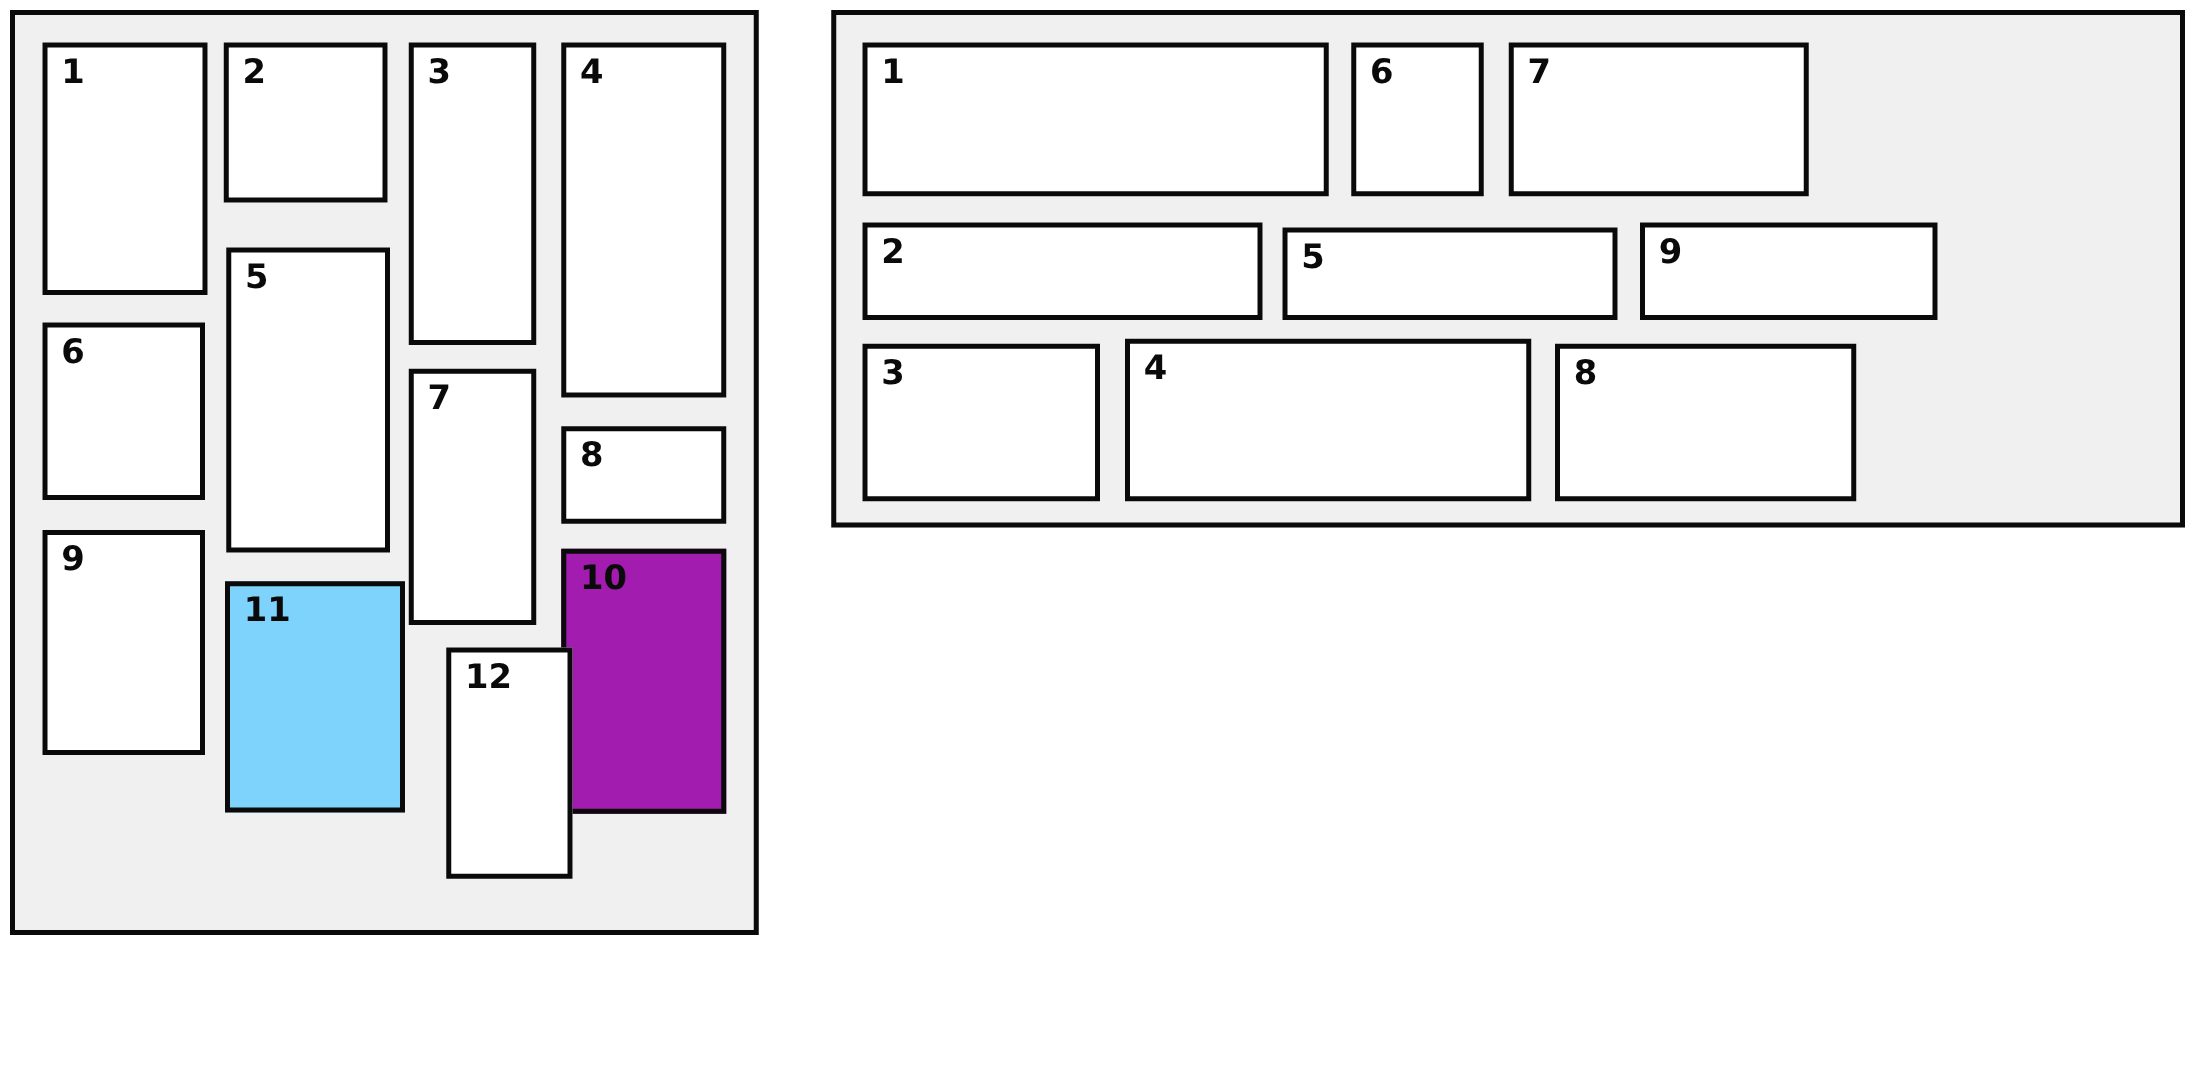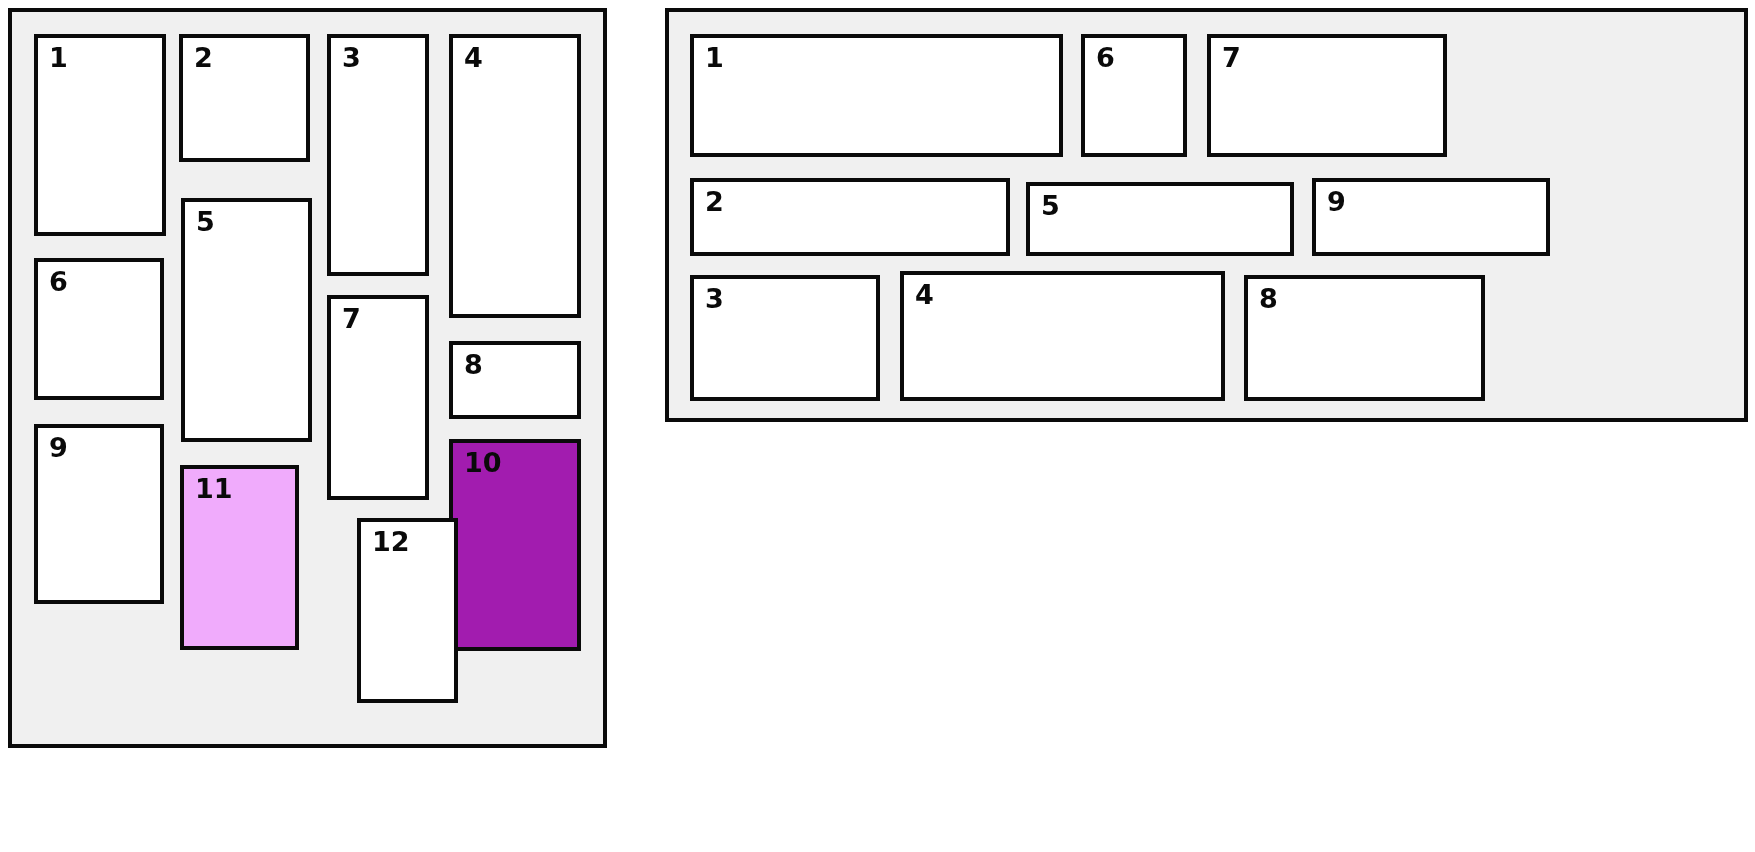--- a/index.html
+++ b/index.html
@@ -72,21 +72,21 @@
       </div>
       <div class="box" style="left: 437px; top: 329px; width: 132px; height: 78px; background: rgb(255, 255, 255); border-color: rgb(10, 10, 10); border-width: 4px;">
         <span class="box-label">8</span>
       </div>
       <div class="box" style="left: 22px; top: 412px; width: 130px; height: 180px; background: rgb(255, 255, 255); border-color: rgb(10, 10, 10); border-width: 4px;">
         <span class="box-label">9</span>
       </div>
       <div class="box" style="left: 437px; top: 427px; width: 132px; height: 212px; background: #a21caf; border-color: rgb(10, 10, 10); border-width: 4px;">
         <span class="box-label">10</span>
       </div>
-      <div class="box" style="left: 168px; top: 453px; width: 119px; height: 185px; background: #f0abfc; border-color: rgb(10, 10, 10); border-width: 4px;">
+      <div class="box" style="left: 168px; top: 453px; width: 144px; height: 185px; background: #7dd3fc; border-color: rgb(10, 10, 10); border-width: 4px;">
         <span class="box-label">11</span>
       </div>
       <div class="box" style="left: 315px; top: 506px; width: 101px; height: 185px; background: rgb(255, 255, 255); border-color: rgb(10, 10, 10); border-width: 4px; margin-left: 30px;">
         <span class="box-label">12</span>
       </div>
     </div>
     <div class="panel" style="left: 665px; top: 8px; width: 1083px; height: 414px; background: rgb(240, 240, 240); border-color: rgb(10, 10, 10); border-width: 4px;">
       <div class="box" style="left: 21px; top: 22px; width: 373px; height: 123px; background: rgb(255, 255, 255); border-color: rgb(10, 10, 10); border-width: 4px;">
         <span class="box-label">1</span>
       </div>

